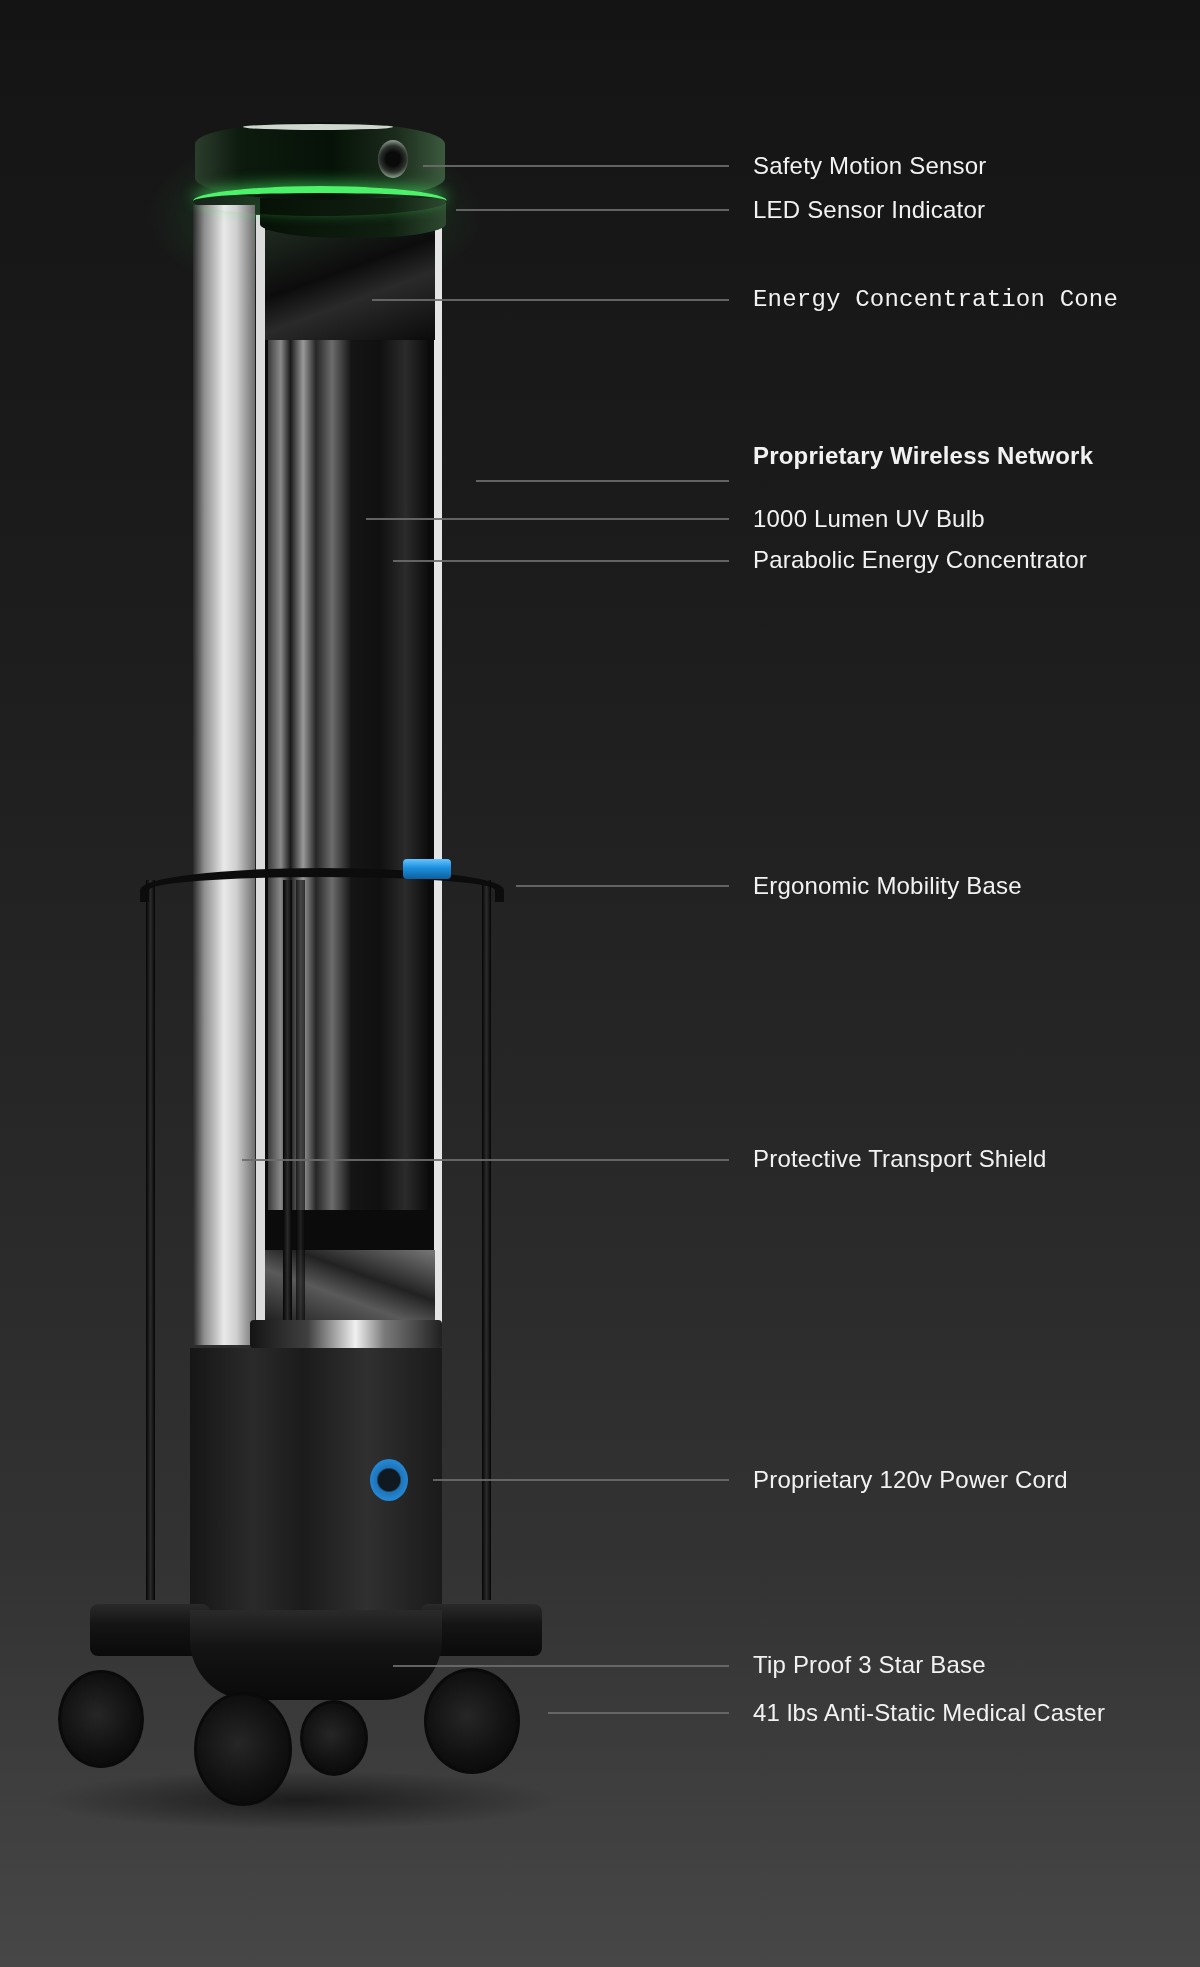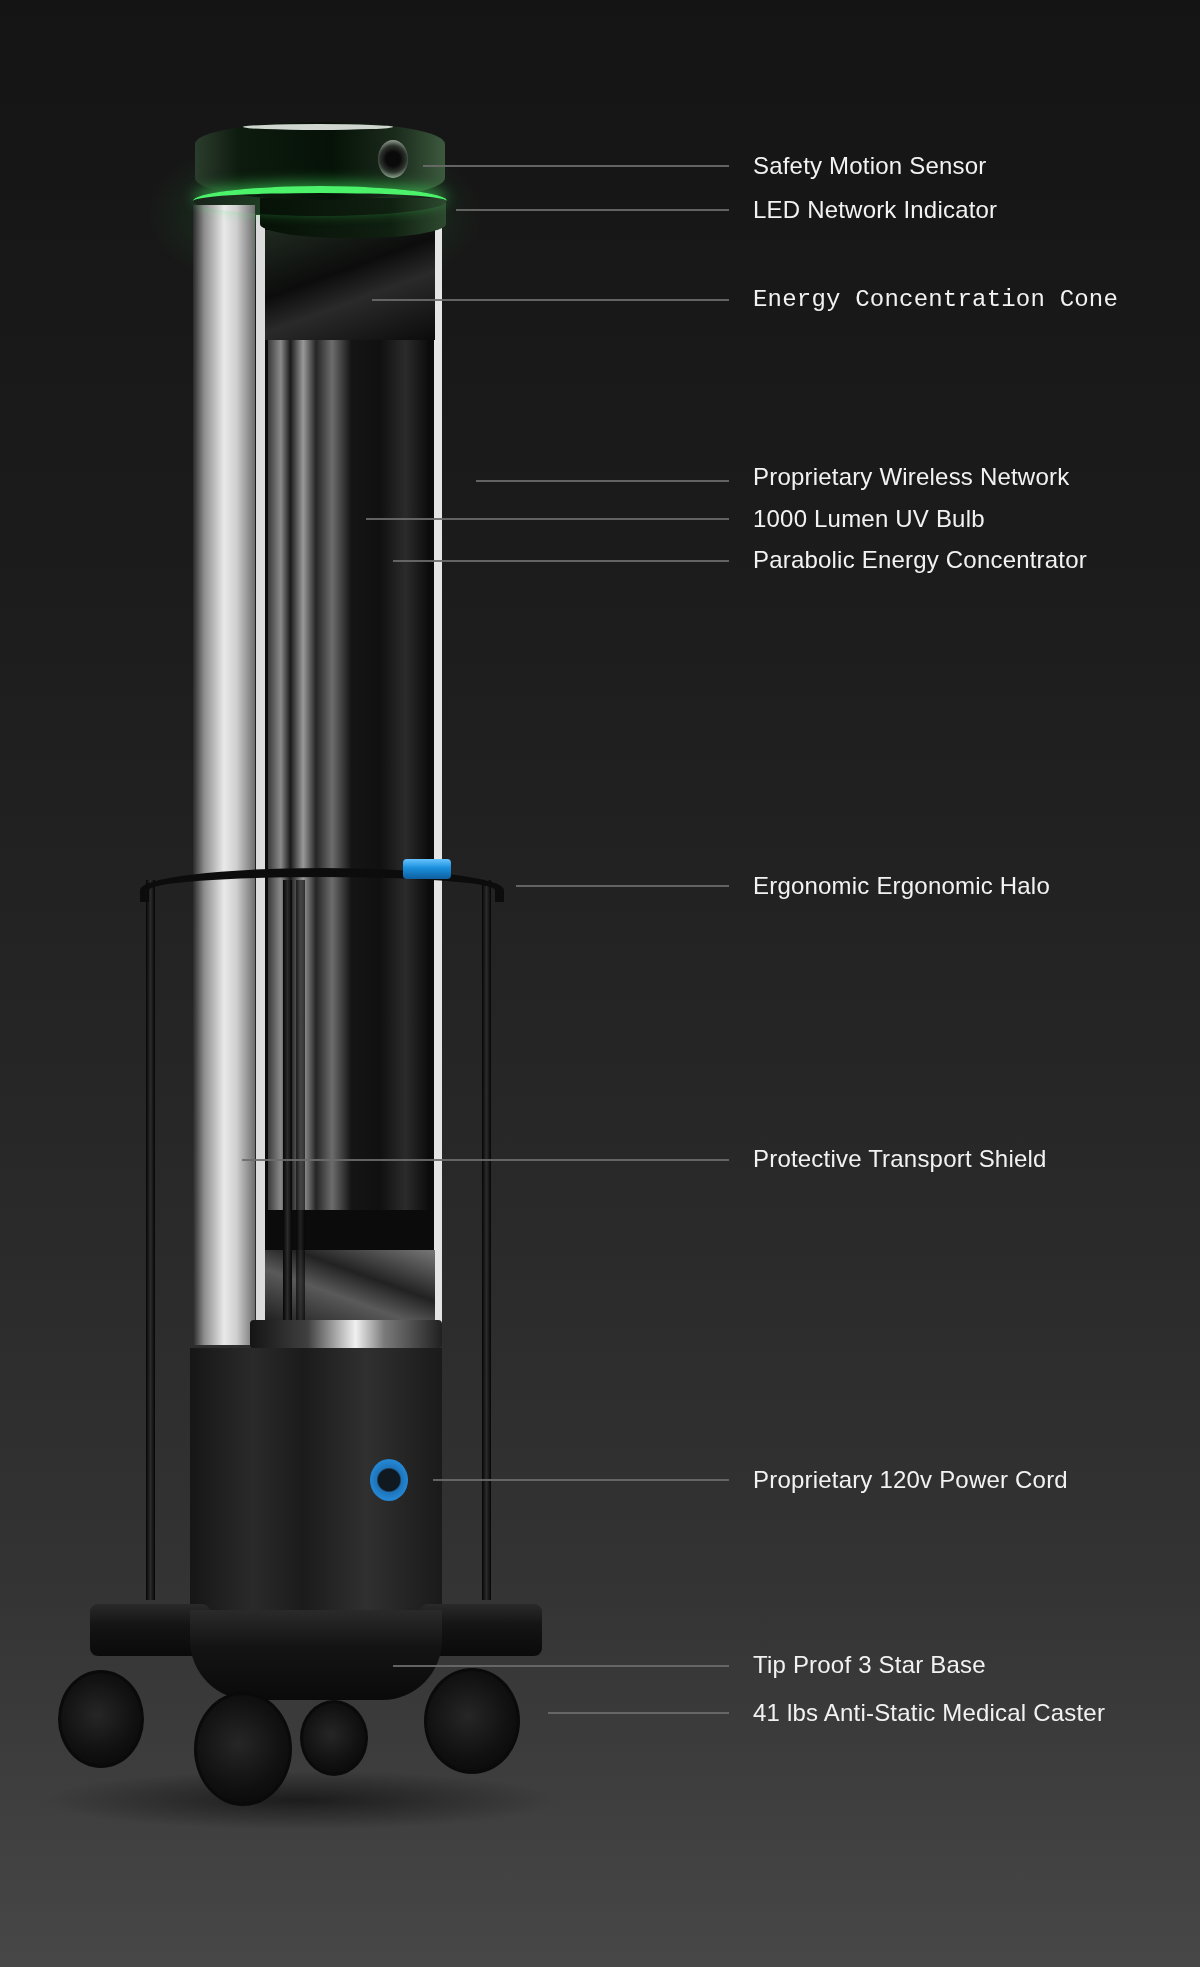--- a/index.html
+++ b/index.html
@@ -148,36 +148,36 @@
     <div class="caster" style="left:300px; top:1700px; width:62px; height:70px;"></div>
     <div class="caster" style="left:194px; top:1692px; width:92px; height:108px;"></div>
     <div class="caster" style="left:424px; top:1668px; width:90px; height:100px;"></div>
   </div>
 
   <div>
     <div class="leader" style="left:423px; top:165px; width:306px;"></div>
     <div class="label" style="top:166px;">Safety Motion Sensor</div>
 
     <div class="leader" style="left:456px; top:209px; width:273px;"></div>
-    <div class="label" style="top:210px;">LED Network Indicator</div>
+    <div class="label" style="top:210px;">LED Sensor Indicator</div>
 
     <div class="leader" style="left:372px; top:299px; width:357px;"></div>
     <div class="label" style="top:300px;font-family:Liberation Mono, monospace;">Energy Concentration Cone</div>
 
     <div class="leader" style="left:476px; top:480px; width:253px;"></div>
-    <div class="label" style="top:477px;">Proprietary Wireless Network</div>
+    <div class="label" style="top:456px;font-weight:bold;">Proprietary Wireless Network</div>
 
     <div class="leader" style="left:366px; top:518px; width:363px;"></div>
     <div class="label" style="top:519px;">1000 Lumen UV Bulb</div>
 
     <div class="leader" style="left:393px; top:560px; width:336px;"></div>
     <div class="label" style="top:560px;text-align:center;">Parabolic Energy Concentrator</div>
 
     <div class="leader" style="left:516px; top:885px; width:213px;"></div>
-    <div class="label" style="top:886px;">Ergonomic Ergonomic Halo</div>
+    <div class="label" style="top:886px;">Ergonomic Mobility Base</div>
 
     <div class="leader" style="left:242px; top:1159px; width:487px;"></div>
     <div class="label" style="top:1159px;">Protective Transport Shield</div>
 
     <div class="leader" style="left:433px; top:1479px; width:296px;"></div>
     <div class="label" style="top:1480px;">Proprietary 120v Power Cord</div>
 
     <div class="leader" style="left:393px; top:1665px; width:336px;"></div>
     <div class="label" style="top:1665px;">Tip Proof 3 Star Base</div>
 

